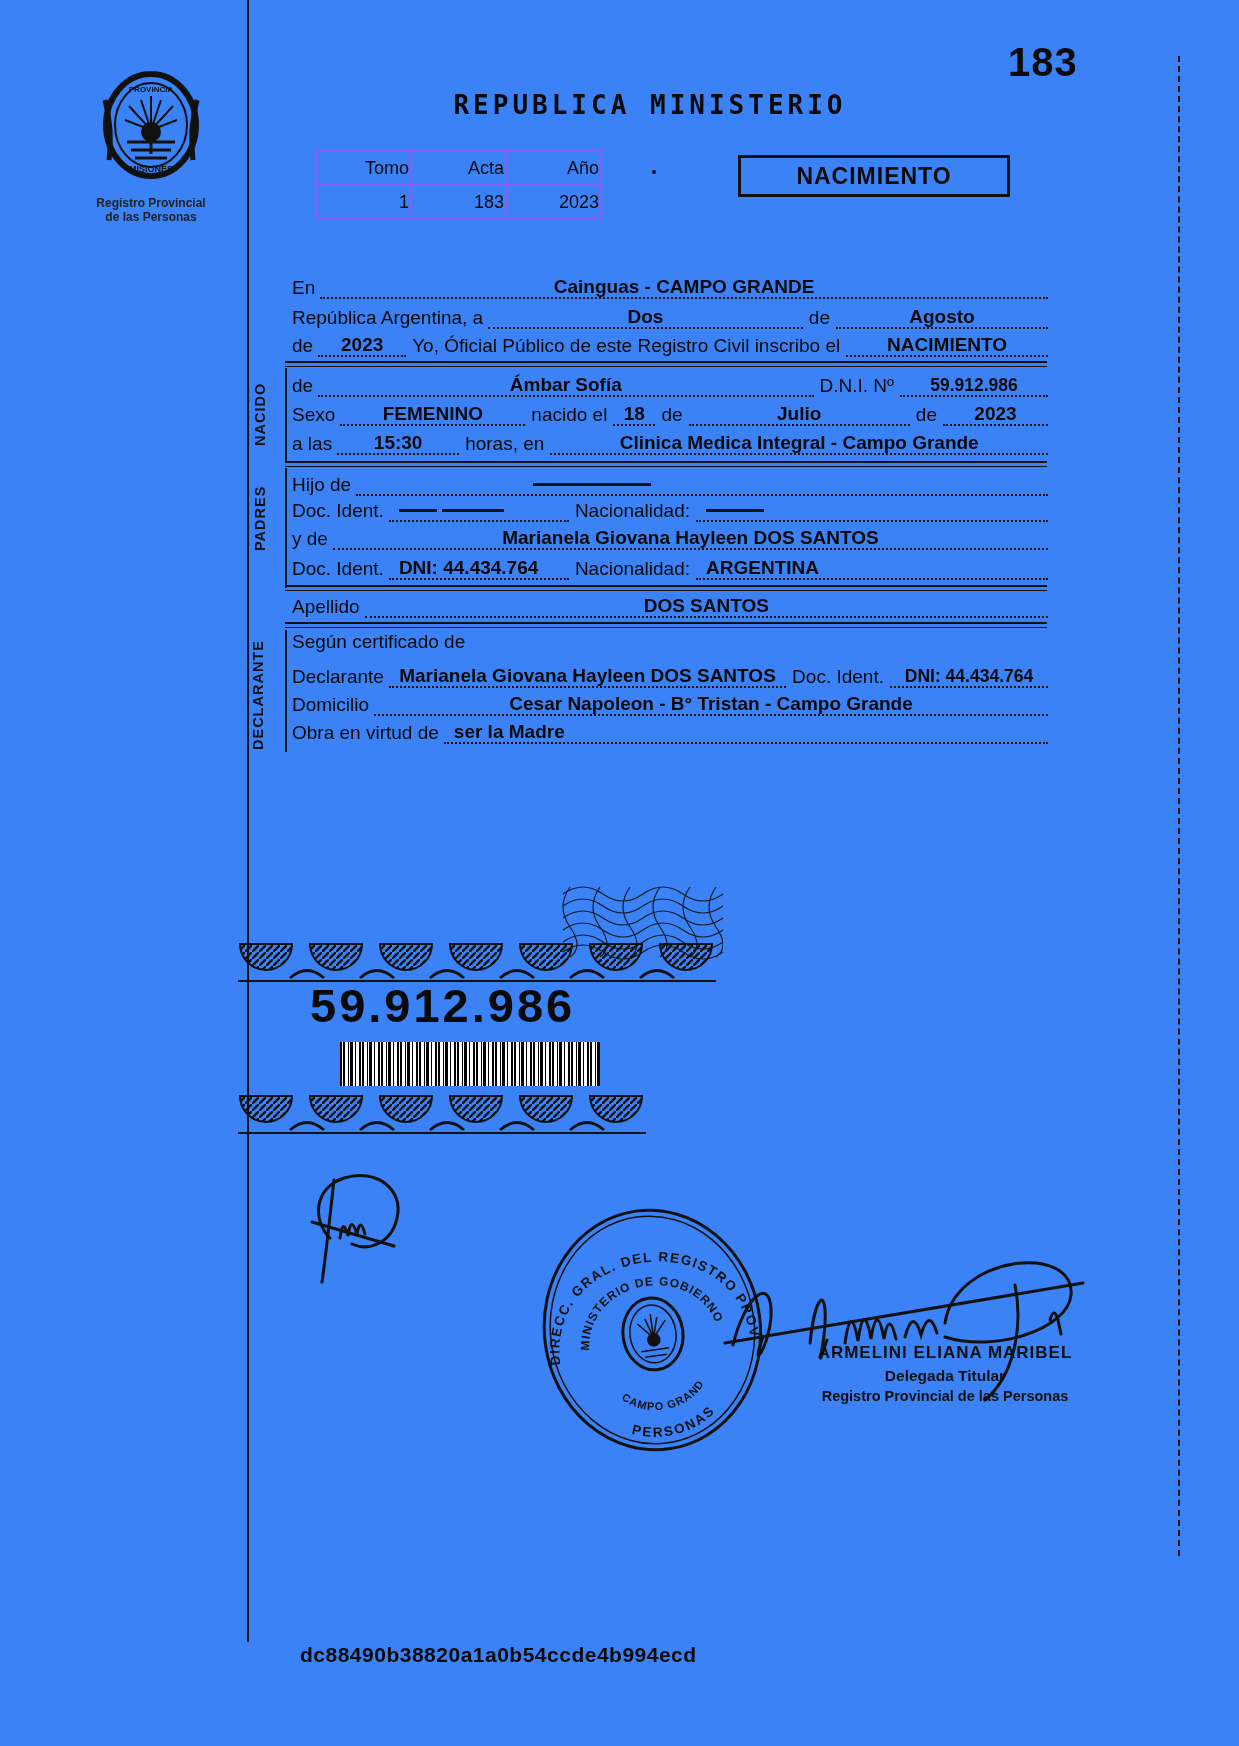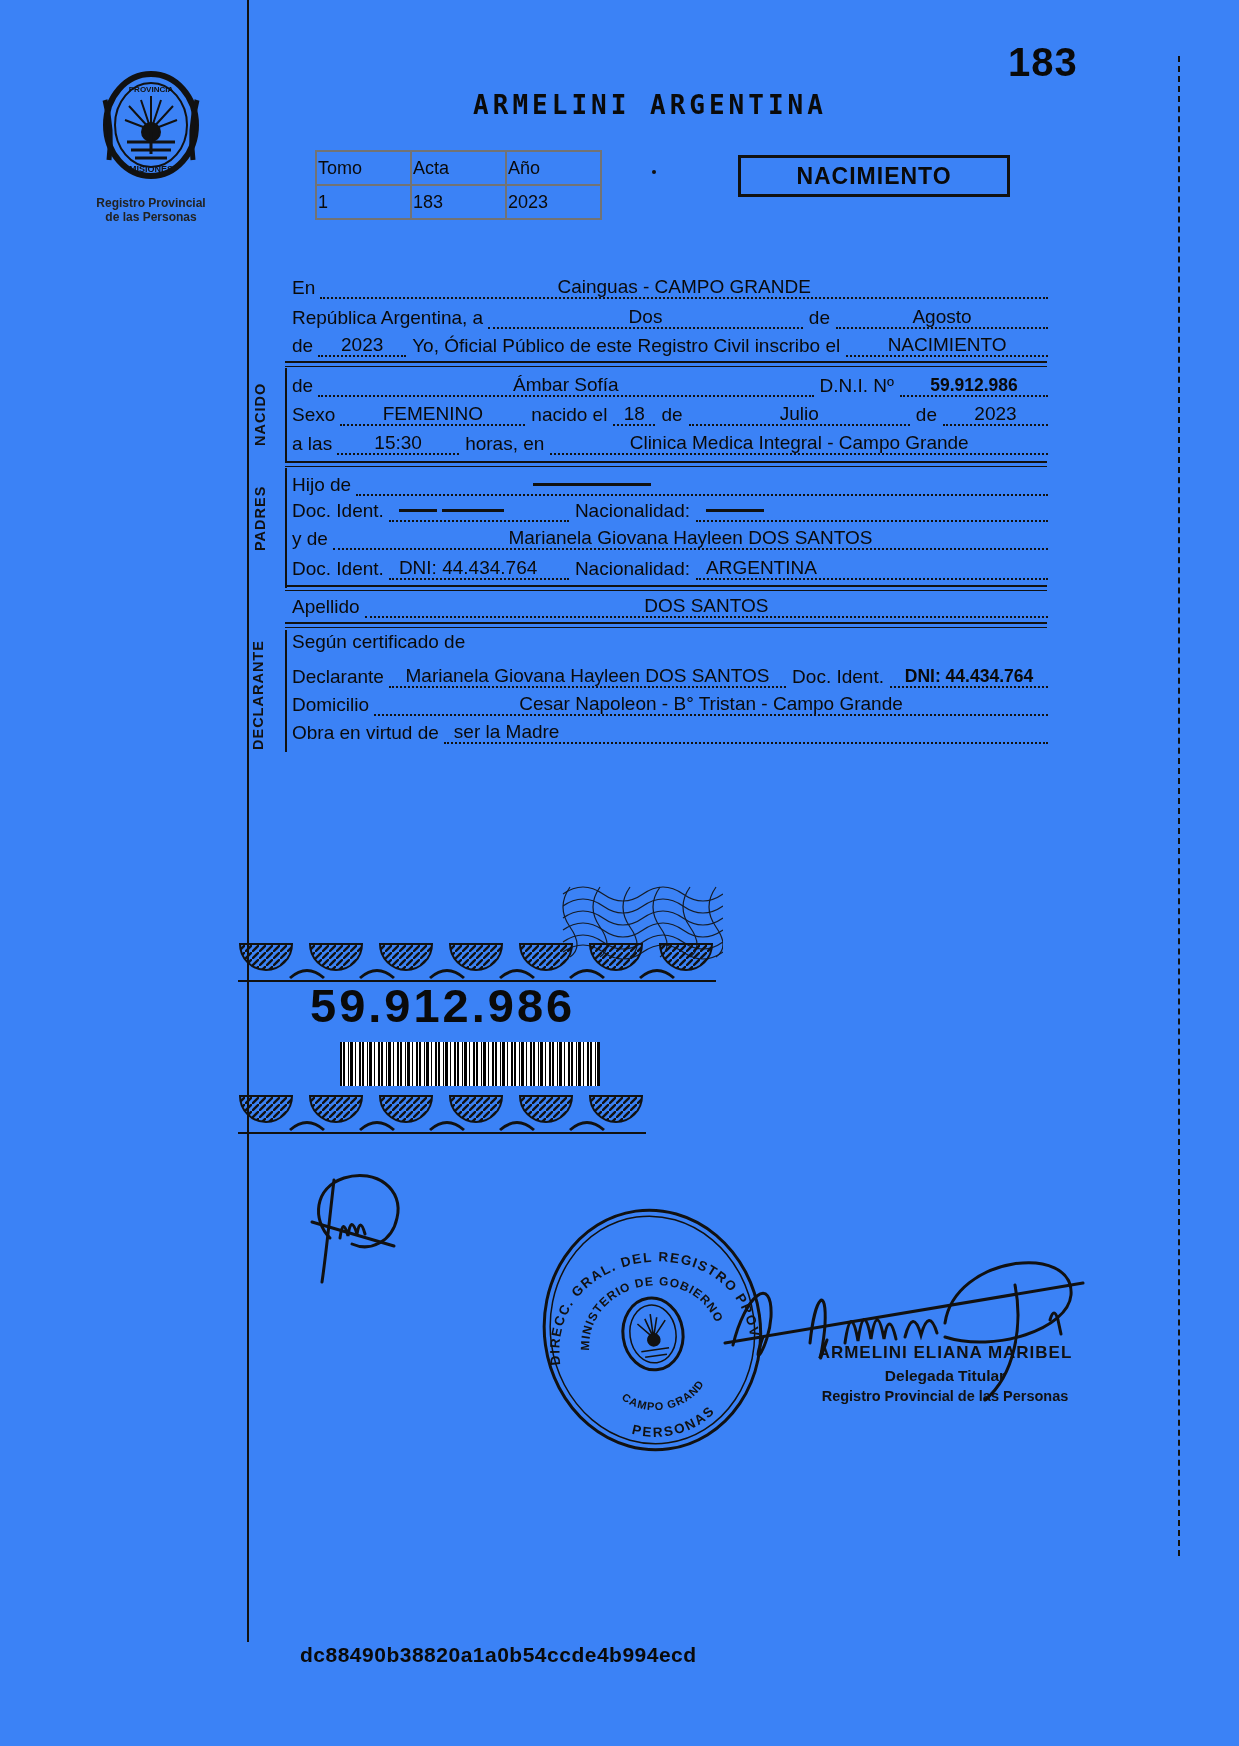--- a/index.html
+++ b/index.html
@@ -8,31 +8,31 @@
   
   .rule-left{position:absolute;left:247px;top:0;height:1642px;width:0;border-left:2px solid #111;}
   .rule-right{position:absolute;left:1178px;top:56px;height:1500px;width:0;border-left:2px dashed #111;}
   
   .page-number{position:absolute;left:1008px;top:40px;font-size:40px;font-weight:bold;letter-spacing:1px;}
   .doc-title{position:absolute;left:400px;top:90px;width:500px;text-align:center;
              font-family:"DejaVu Sans Mono",monospace;font-weight:bold;font-size:26px;letter-spacing:4px;}
   .logo-wrap{position:absolute;left:96px;top:70px;width:110px;text-align:center;}
   .logo-caption{margin-top:4px;font-size:12px;line-height:14px;font-weight:bold;color:#222;}
   .reg-table{position:absolute;left:315px;top:150px;border-collapse:collapse;}
-  .reg-table td{border:2px solid #737373;width:91px;height:30px;text-align:left;font-size:18px;}
+  .reg-table td{border:2px solid #8b5cf6;width:91px;height:30px;text-align:right;font-size:18px;}
   .reg-table .hdr td{font-size:18px;}
   .acta-box{position:absolute;left:738px;top:155px;width:266px;height:36px;border:3px solid #111;
             text-align:center;line-height:36px;font-size:23px;font-weight:bold;letter-spacing:1px;}
   .dot-mark{position:absolute;left:652px;top:170px;width:4px;height:4px;background:#111;border-radius:50%;}
   
   .row{position:absolute;left:292px;width:756px;height:27px;display:flex;align-items:flex-end;
        font-size:19px;white-space:nowrap;}
   .lbl{padding:0 5px 0 0;}
   .lbl.mid{padding:0 6px;}
-  .fill{flex:1;border-bottom:2px dotted #111;text-align:center;font-weight:normal;line-height:20px;
+  .fill{flex:1;border-bottom:2px dotted #111;text-align:center;font-weight:bold;line-height:20px;
         overflow:visible;min-width:0;}
   .fill.left{text-align:left;padding-left:10px;}
   .fill.small b{font-size:17.5px;}
   .strike{display:inline-block;border-top:3px solid #111;vertical-align:4px;}
   .sep{position:absolute;left:285px;width:762px;border-top:2px solid #111;border-bottom:1px solid #111;height:3px;}
   .vline{position:absolute;left:285px;width:0;border-left:2px solid #111;}
   .vlabel{position:absolute;writing-mode:vertical-rl;transform:rotate(180deg);
           font-weight:bold;font-size:14.5px;letter-spacing:1px;color:#111;}
   .leida{position:absolute;left:296px;top:760px;font-size:20px;font-weight:bold;}
   
@@ -74,21 +74,21 @@
       <path d="M4,30 q8,30 4,60 M96,30 q-8,30 -4,60" stroke="#111" stroke-width="5" fill="none"></path>
       <text x="50" y="22" text-anchor="middle" font-size="8" font-weight="bold" fill="#111">PROVINCIA</text>
       <text x="50" y="102" text-anchor="middle" font-size="9" font-weight="bold" fill="#111">MISIONES</text>
     </svg>
     <div class="logo-caption">
       <div>Registro Provincial</div>
       <div>de las Personas</div>
     </div>
   </div>
 
-  <div class="doc-title">ARMELINI ARGENTINA</div>
+  <div class="doc-title">REPUBLICA MINISTERIO</div>
 
   <table class="reg-table">
     <tbody>
         <tr class="hdr">
       <td>Tomo</td>
       <td>Acta</td>
       <td>Año</td>
     </tr>
     <tr>
       <td>1</td>

